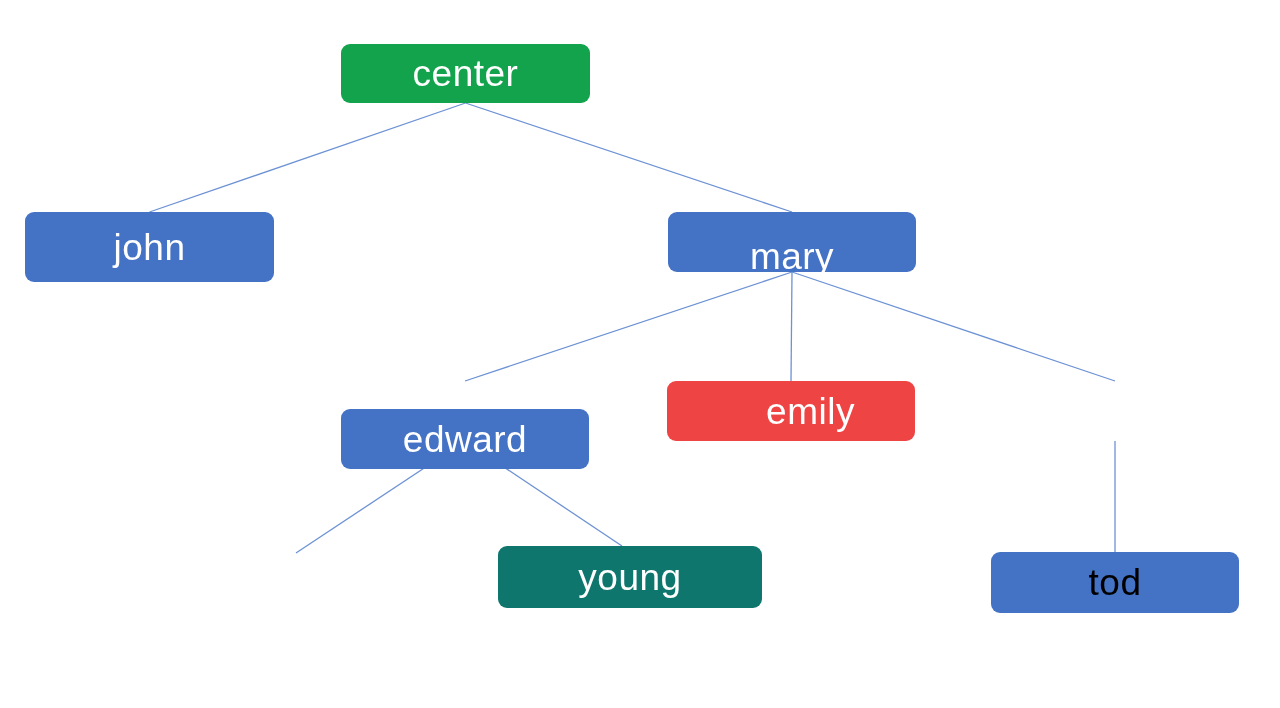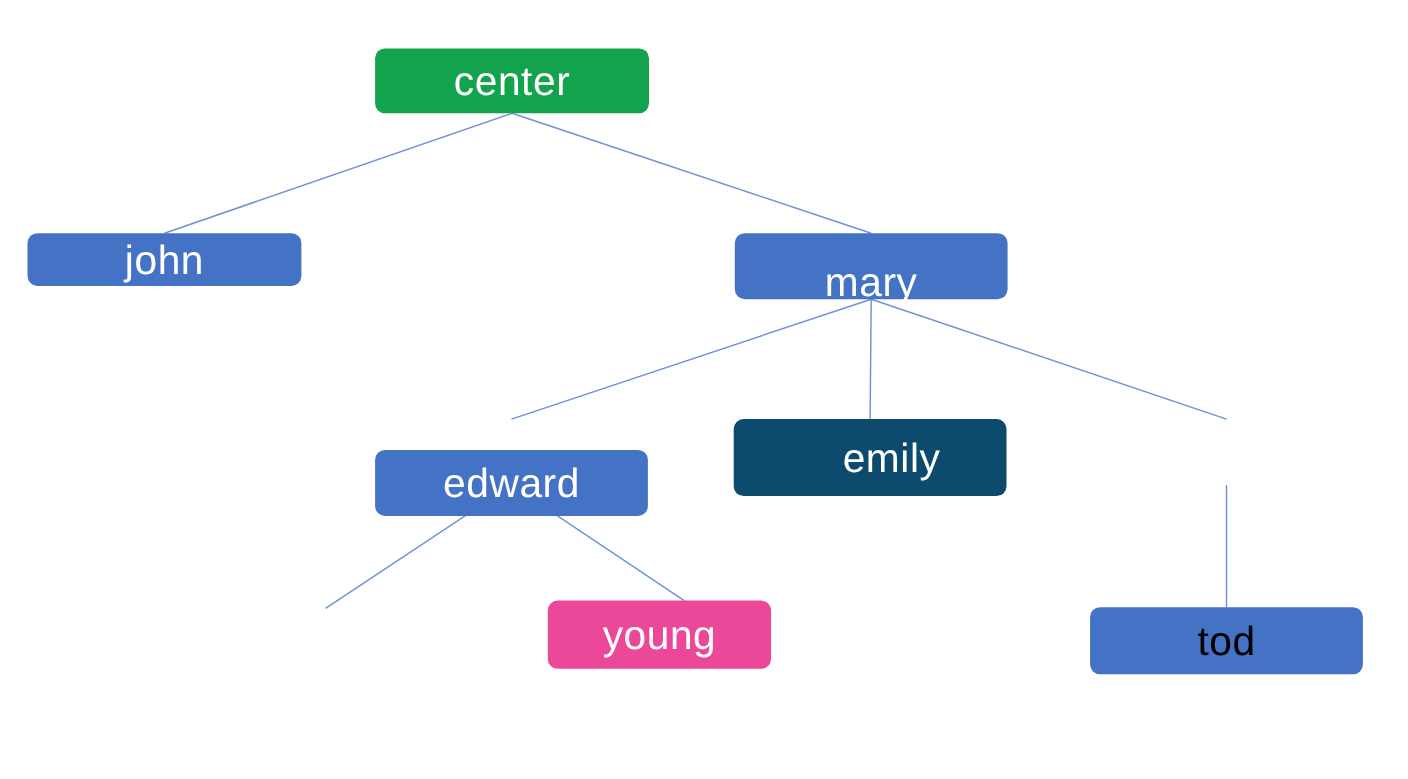--- a/index.html
+++ b/index.html
@@ -49,31 +49,31 @@
       <line x1="792" y1="272" x2="465" y2="381" stroke="#6d92d4" stroke-width="1.3"></line>
       <line x1="792" y1="272" x2="791" y2="381" stroke="#6d92d4" stroke-width="1.3"></line>
       <line x1="792" y1="272" x2="1115" y2="381" stroke="#6d92d4" stroke-width="1.3"></line>
       <line x1="465" y1="441" x2="296" y2="553" stroke="#6d92d4" stroke-width="1.3"></line>
       <line x1="465" y1="441" x2="622" y2="546" stroke="#6d92d4" stroke-width="1.3"></line>
       <line x1="1115" y1="441" x2="1115" y2="552" stroke="#6d92d4" stroke-width="1.3"></line>
     </svg>
 <div class="node" style="left: 341px; top: 44px; width: 249px; height: 59px; background: rgb(18, 163, 76);">
       <span style="color: rgb(255, 255, 255);">center</span>
     </div>
-    <div class="node" style="left: 25px; top: 212px; width: 249px; height: 48px; background: rgb(68, 114, 196);">
+    <div class="node" style="left: 25px; top: 212px; width: 249px; height: 70px; background: rgb(68, 114, 196);">
       <span style="color: rgb(255, 255, 255);">john</span>
     </div>
     <div class="node" style="left: 668px; top: 212px; width: 248px; height: 60px; background: rgb(68, 114, 196);">
       <span style="color: rgb(255, 255, 255); margin-top: 28px;">mary</span>
     </div>
     <div class="node" style="left: 341px; top: 381px; width: 248px; height: 60px; background: rgb(68, 114, 196); margin-top: 28px;">
       <span style="color: rgb(255, 255, 255);">edward</span>
     </div>
-    <div class="node" style="left: 667px; top: 381px; width: 248px; height: 70px; background: #0c4a6e; padding-left: 39px;">
+    <div class="node" style="left: 667px; top: 381px; width: 248px; height: 60px; background: #ef4444; padding-left: 39px;">
       <span style="color: rgb(255, 255, 255);">emily</span>
     </div>
-    <div class="node" style="left: 498px; top: 546px; width: 203px; height: 62px; background: #ec4899;">
+    <div class="node" style="left: 498px; top: 546px; width: 264px; height: 62px; background: #0f766e;">
       <span style="color: rgb(255, 255, 255);">young</span>
     </div>
     <div class="node" style="left: 991px; top: 552px; width: 248px; height: 61px; background: rgb(68, 114, 196);">
       <span style="color: #000000;">tod</span>
     </div>
   </div>
 
 </body></html>

